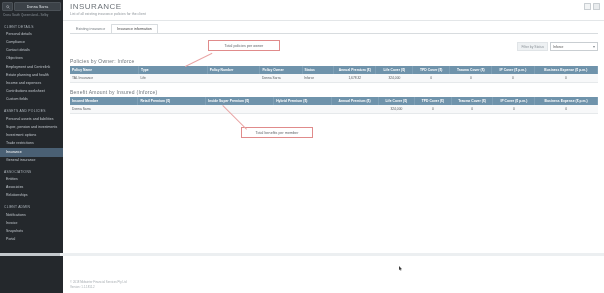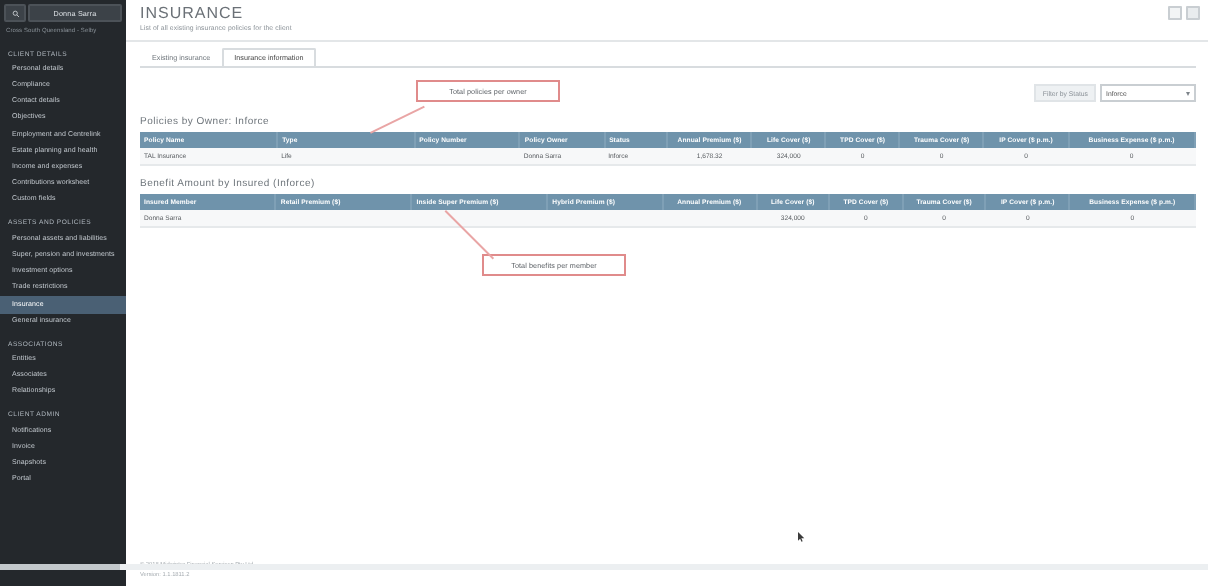--- a/index.html
+++ b/index.html
@@ -4,21 +4,21 @@
 <style>
   html,body{margin:0;padding:0;}
   body{
     width:604px;height:293px;overflow:hidden;
     background:#ffffff;
     font-family:"Liberation Sans", sans-serif;
     font-size:4.2px;
     color:#333;
     -webkit-font-smoothing:antialiased;
   }
-  .app{display:flex;width:604px;height:285px;position:relative;}
+  .app{display:flex;width:604px;height:256px;position:relative;}
 
   
   .sidebar{
     width:63px;height:293px;background:#24282c;color:#c6ccd2;
     flex:0 0 63px;position:relative;overflow:hidden;
   }
   .sb-top{padding:2px 2px 0 2px;display:flex;align-items:center;gap:1px;}
   .sb-search{
     width:9px;height:7px;background:#3c4248;border:0.5px solid #4c5258;
     border-radius:1px;display:flex;align-items:center;justify-content:center;

